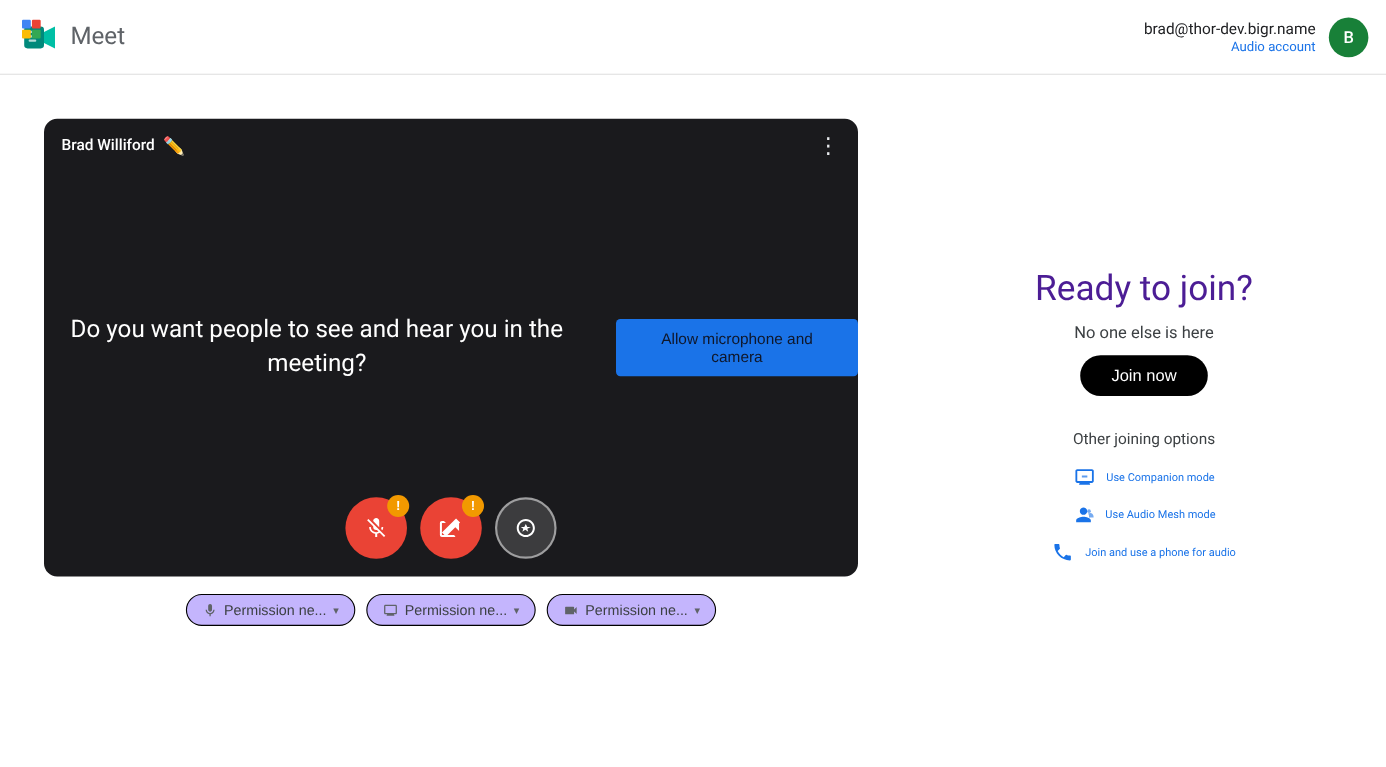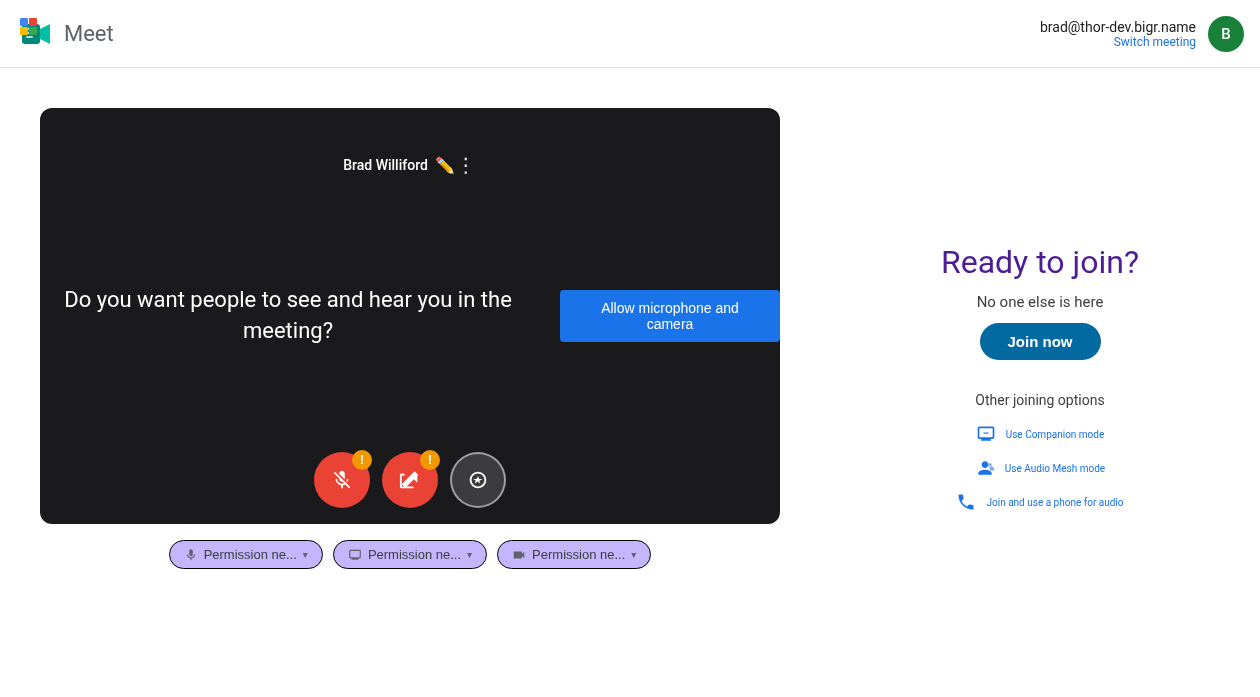--- a/index.html
+++ b/index.html
@@ -87,27 +87,26 @@
       width: 740px;
       height: 416px;
       background: #1a1a1d;
       border-radius: 12px;
       overflow: hidden;
     }
 
     .video-top-bar {
       display: flex;
       align-items: center;
-      justify-content: center;
+      justify-content: space-between;
       padding: 12px 16px;
       position: absolute;
       top: 0;
       left: 0;
       right: 0;
-      margin-top: 33px;
     }
 
     .video-name {
       color: #fff;
       font-size: 14px;
       font-weight: 500;
       display: flex;
       align-items: center;
       gap: 8px;
     }
@@ -136,21 +135,21 @@
       color: #fff;
       font-size: 22px;
       font-weight: 400;
       text-align: center;
       max-width: 500px;
       line-height: 1.4;
     }
 
     .allow-btn {
       background: #1a73e8;
-      color: #ffffff;
+      color: #0f172a;
       border: none;
       border-radius: 4px;
       padding: 10px 24px;
       font-size: 14px;
       font-weight: 500;
       cursor: pointer;
     }
 
     
     .video-controls {
@@ -253,27 +252,27 @@
       margin-bottom: 12px;
     }
 
     .join-actions {
       display: flex;
       gap: 12px;
       margin-bottom: 32px;
     }
 
     .join-now-btn {
-      background: #0369a1;
+      background: #000000;
       color: #fff;
       border: none;
       border-radius: 24px;
       padding: 10px 28px;
       font-size: 15px;
-      font-weight: 700;
+      font-weight: 400;
       cursor: pointer;
     }
 
     .present-btn {
       background: #fff;
       color: #3c4043;
       border: 1px solid #dadce0;
       border-radius: 24px;
       padding: 10px 20px;
       font-size: 15px;
@@ -329,21 +328,21 @@
       <rect x="13" y="4" width="8" height="8" rx="1" fill="#EA4335"></rect>
       <rect x="4" y="13" width="8" height="8" rx="1" fill="#FBBC04"></rect>
       <rect x="13" y="13" width="8" height="8" rx="1" fill="#34A853"></rect>
     </svg>
 
     <span class="meet-title">Meet</span>
   </div>
   <div class="header-right">
     <div class="user-info">
       <div class="user-email">brad@thor-dev.bigr.name</div>
-      <div class="switch-account">Switch meeting</div>
+      <div class="switch-account">Audio account</div>
     </div>
     <div class="avatar" style="background: rgb(24, 128, 56);">B</div>
   </div>
 </div>
 
 <div class="main">
 
   <div class="left-panel">
     <div class="video-container">
 

